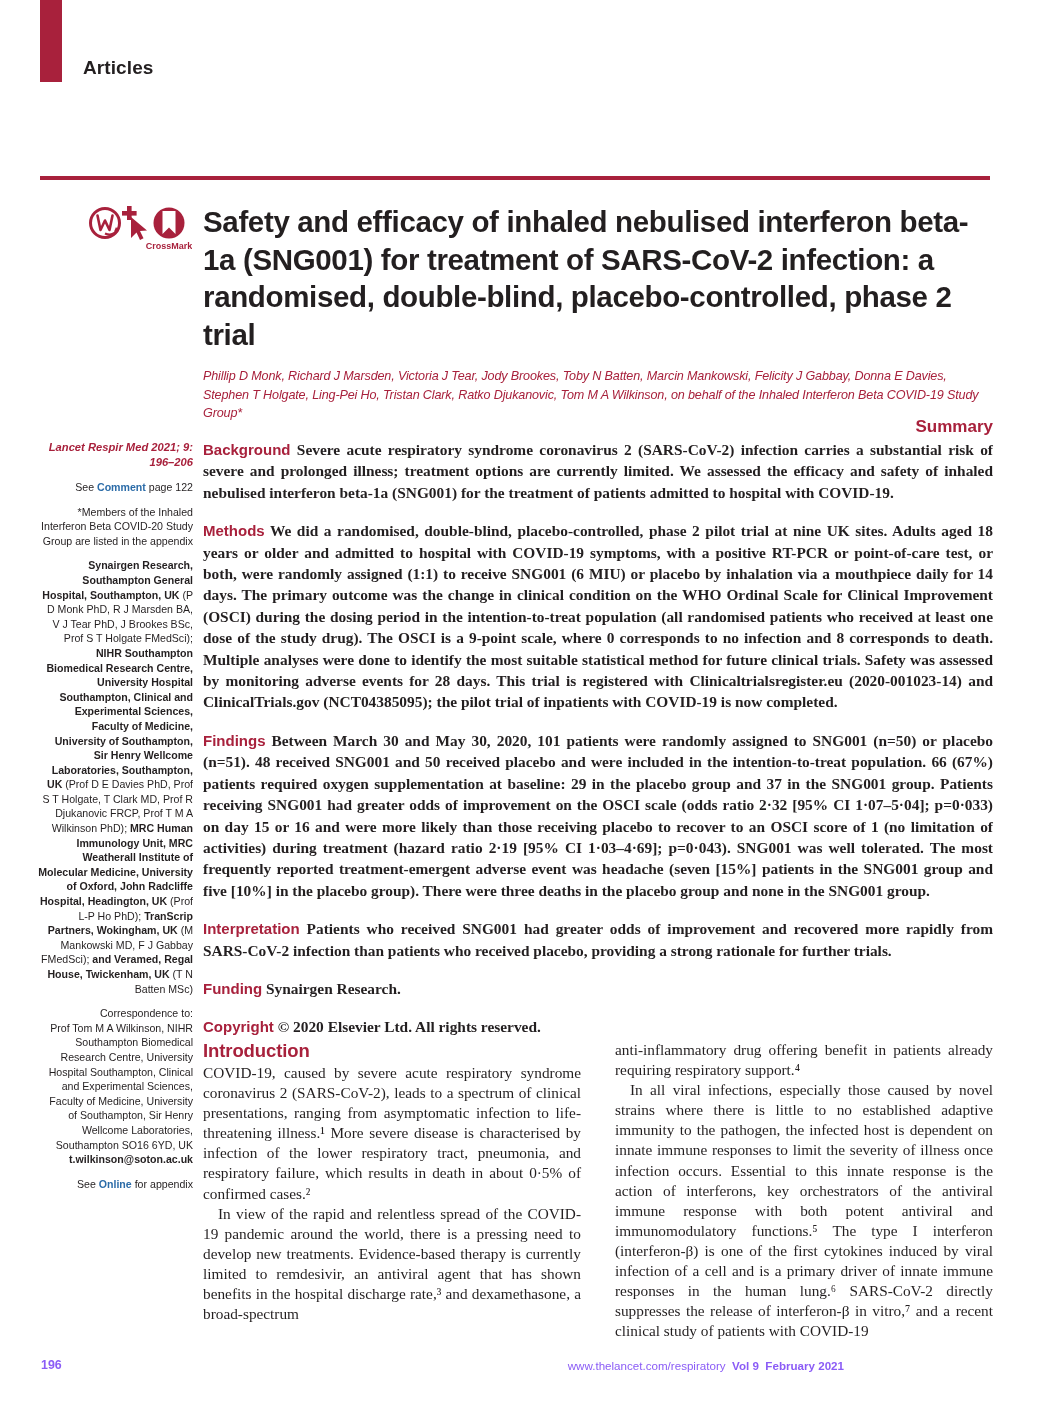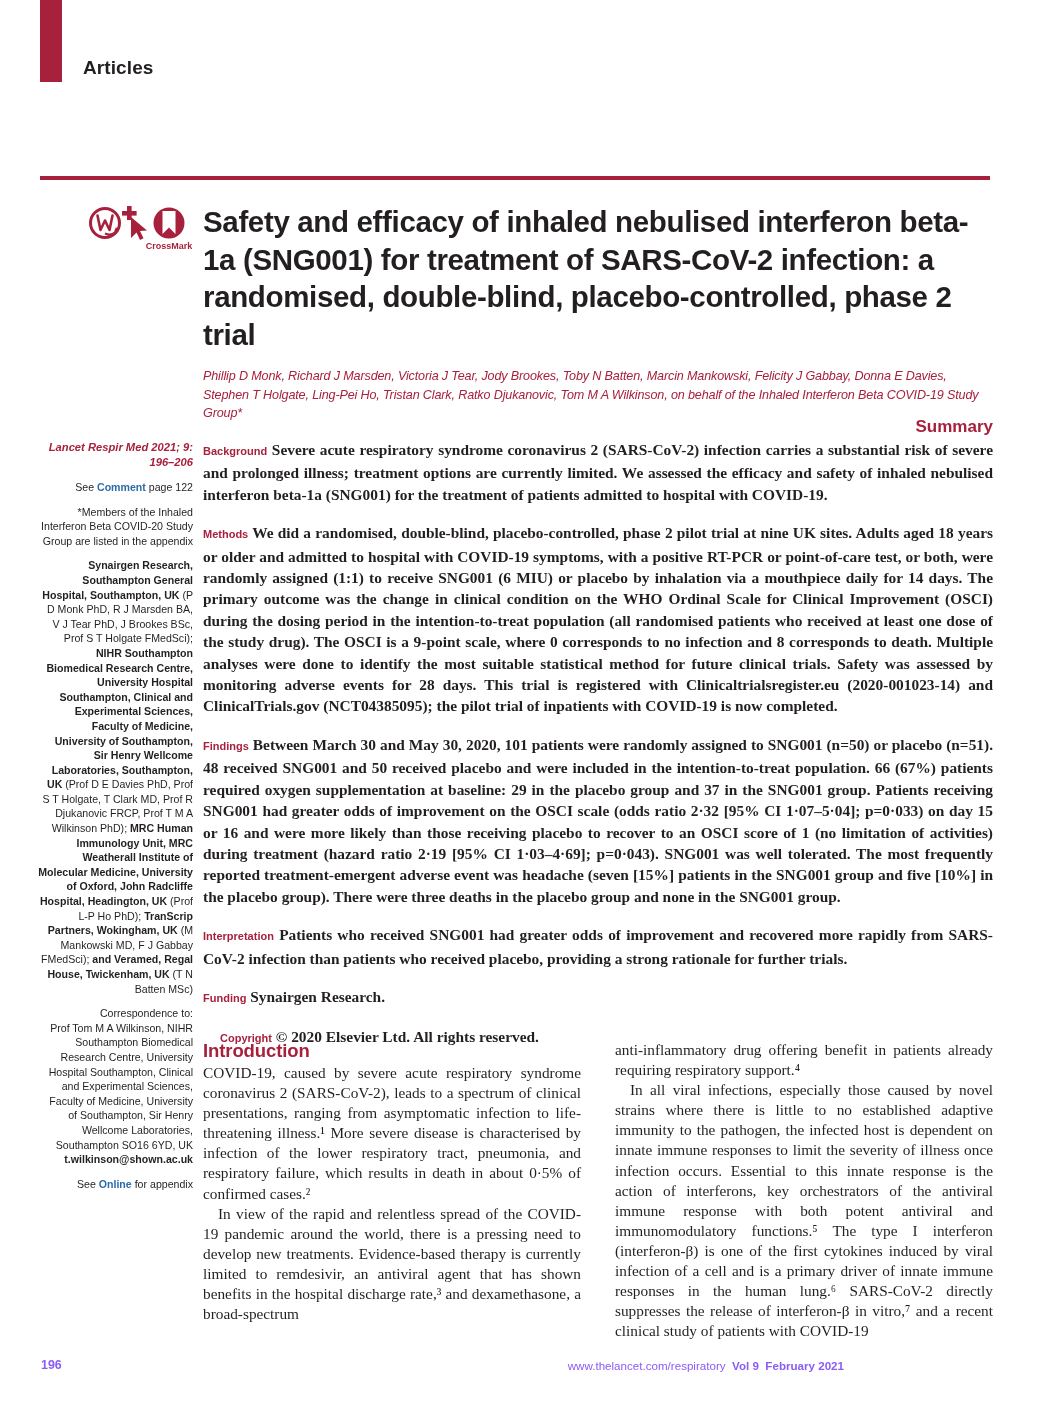--- a/index.html
+++ b/index.html
@@ -131,25 +131,25 @@
   }
   .sum-p {
     margin: 0 0 17px 0;
     font-family: "Liberation Serif", serif;
     font-weight: bold;
     font-size: 15.4px;
     line-height: 21.4px;
     text-align: justify;
     color: #231f20;
   }
-  .sum-p:last-child { margin-bottom: 0; margin-left: 17px; }
+  .sum-p:last-child { margin-bottom: 0; }
   .sum-lead {
     font-family: "Liberation Sans", sans-serif;
     font-weight: bold;
-    font-size: 11px;
+    font-size: 15px;
     color: #a8213c;
   }
 
   
   #body-cols {
     position: absolute;
     left: 203px;
     top: 1040px;
     width: 790px;
     height: 330px;
@@ -256,21 +256,21 @@
 
   <div class="blk">*Members of the Inhaled Interferon Beta COVID-20 Study Group are listed in the appendix</div>
 
   <div class="blk">
     <span class="bold">Synairgen Research, Southampton General Hospital, Southampton, UK</span><span> (P D Monk PhD, R J Marsden BA, V J Tear PhD, J Brookes BSc, Prof S T Holgate FMedSci); </span><span class="bold">NIHR Southampton Biomedical Research Centre, University Hospital Southampton, Clinical and Experimental Sciences, Faculty of Medicine, University of Southampton, Sir Henry Wellcome Laboratories, Southampton, UK</span><span> (Prof D E Davies PhD, Prof S T Holgate, T Clark MD, Prof R Djukanovic FRCP, Prof T M A Wilkinson PhD); </span><span class="bold">MRC Human Immunology Unit, MRC Weatherall Institute of Molecular Medicine, University of Oxford, John Radcliffe Hospital, Headington, UK</span><span> (Prof L-P Ho PhD); </span><span class="bold">TranScrip Partners, Wokingham, UK</span><span> (M Mankowski MD, F J Gabbay FMedSci); </span><span class="bold">and Veramed, Regal House, Twickenham, UK</span><span> (T N Batten MSc)</span>
   </div>
 
   <div class="blk">
     <div>Correspondence to:</div>
     <div>Prof Tom M A Wilkinson, NIHR Southampton Biomedical Research Centre, University Hospital Southampton, Clinical and Experimental Sciences, Faculty of Medicine, University of Southampton, Sir Henry Wellcome Laboratories, Southampton SO16 6YD, UK</div>
-    <div class="email">t.wilkinson@shown.ac.uk</div>
+    <div class="email">t.wilkinson@soton.ac.uk</div>
   </div>
 
   <div class="blk">
     <span>See </span><span class="lnk">Online</span><span> for appendix</span>
   </div>
 
 </aside>
 
 <section id="summary">
   <h2>Summary</h2>

